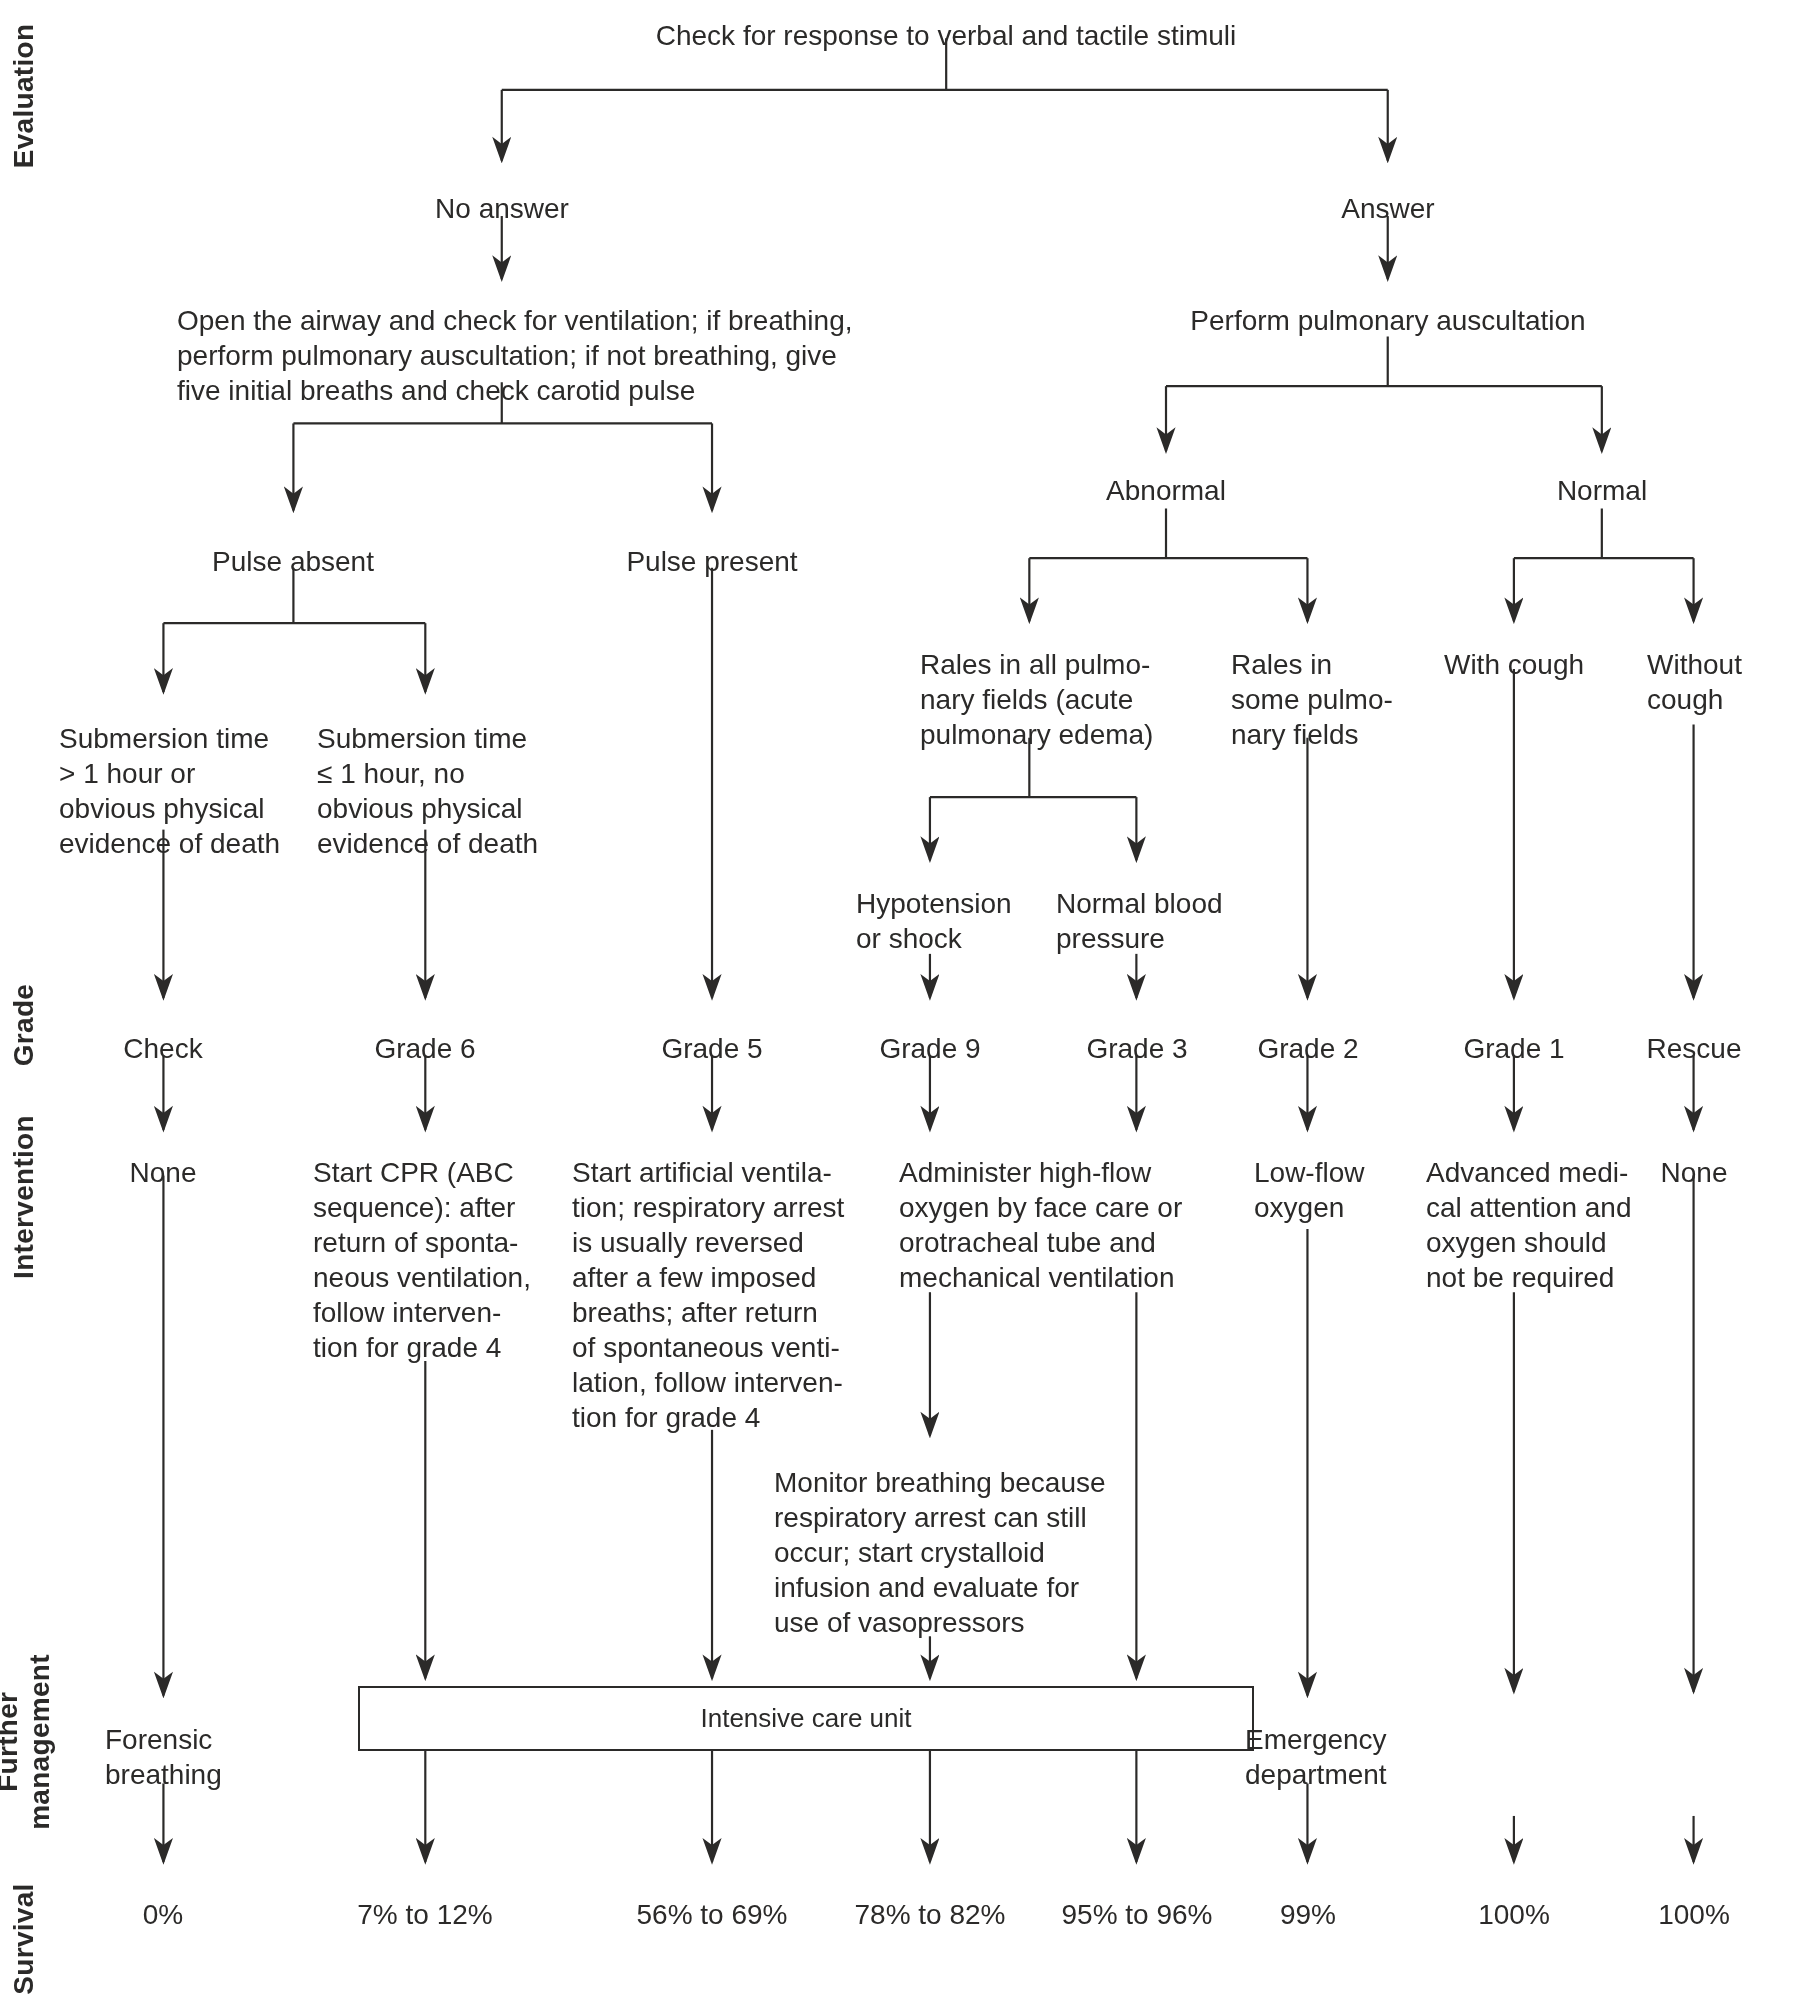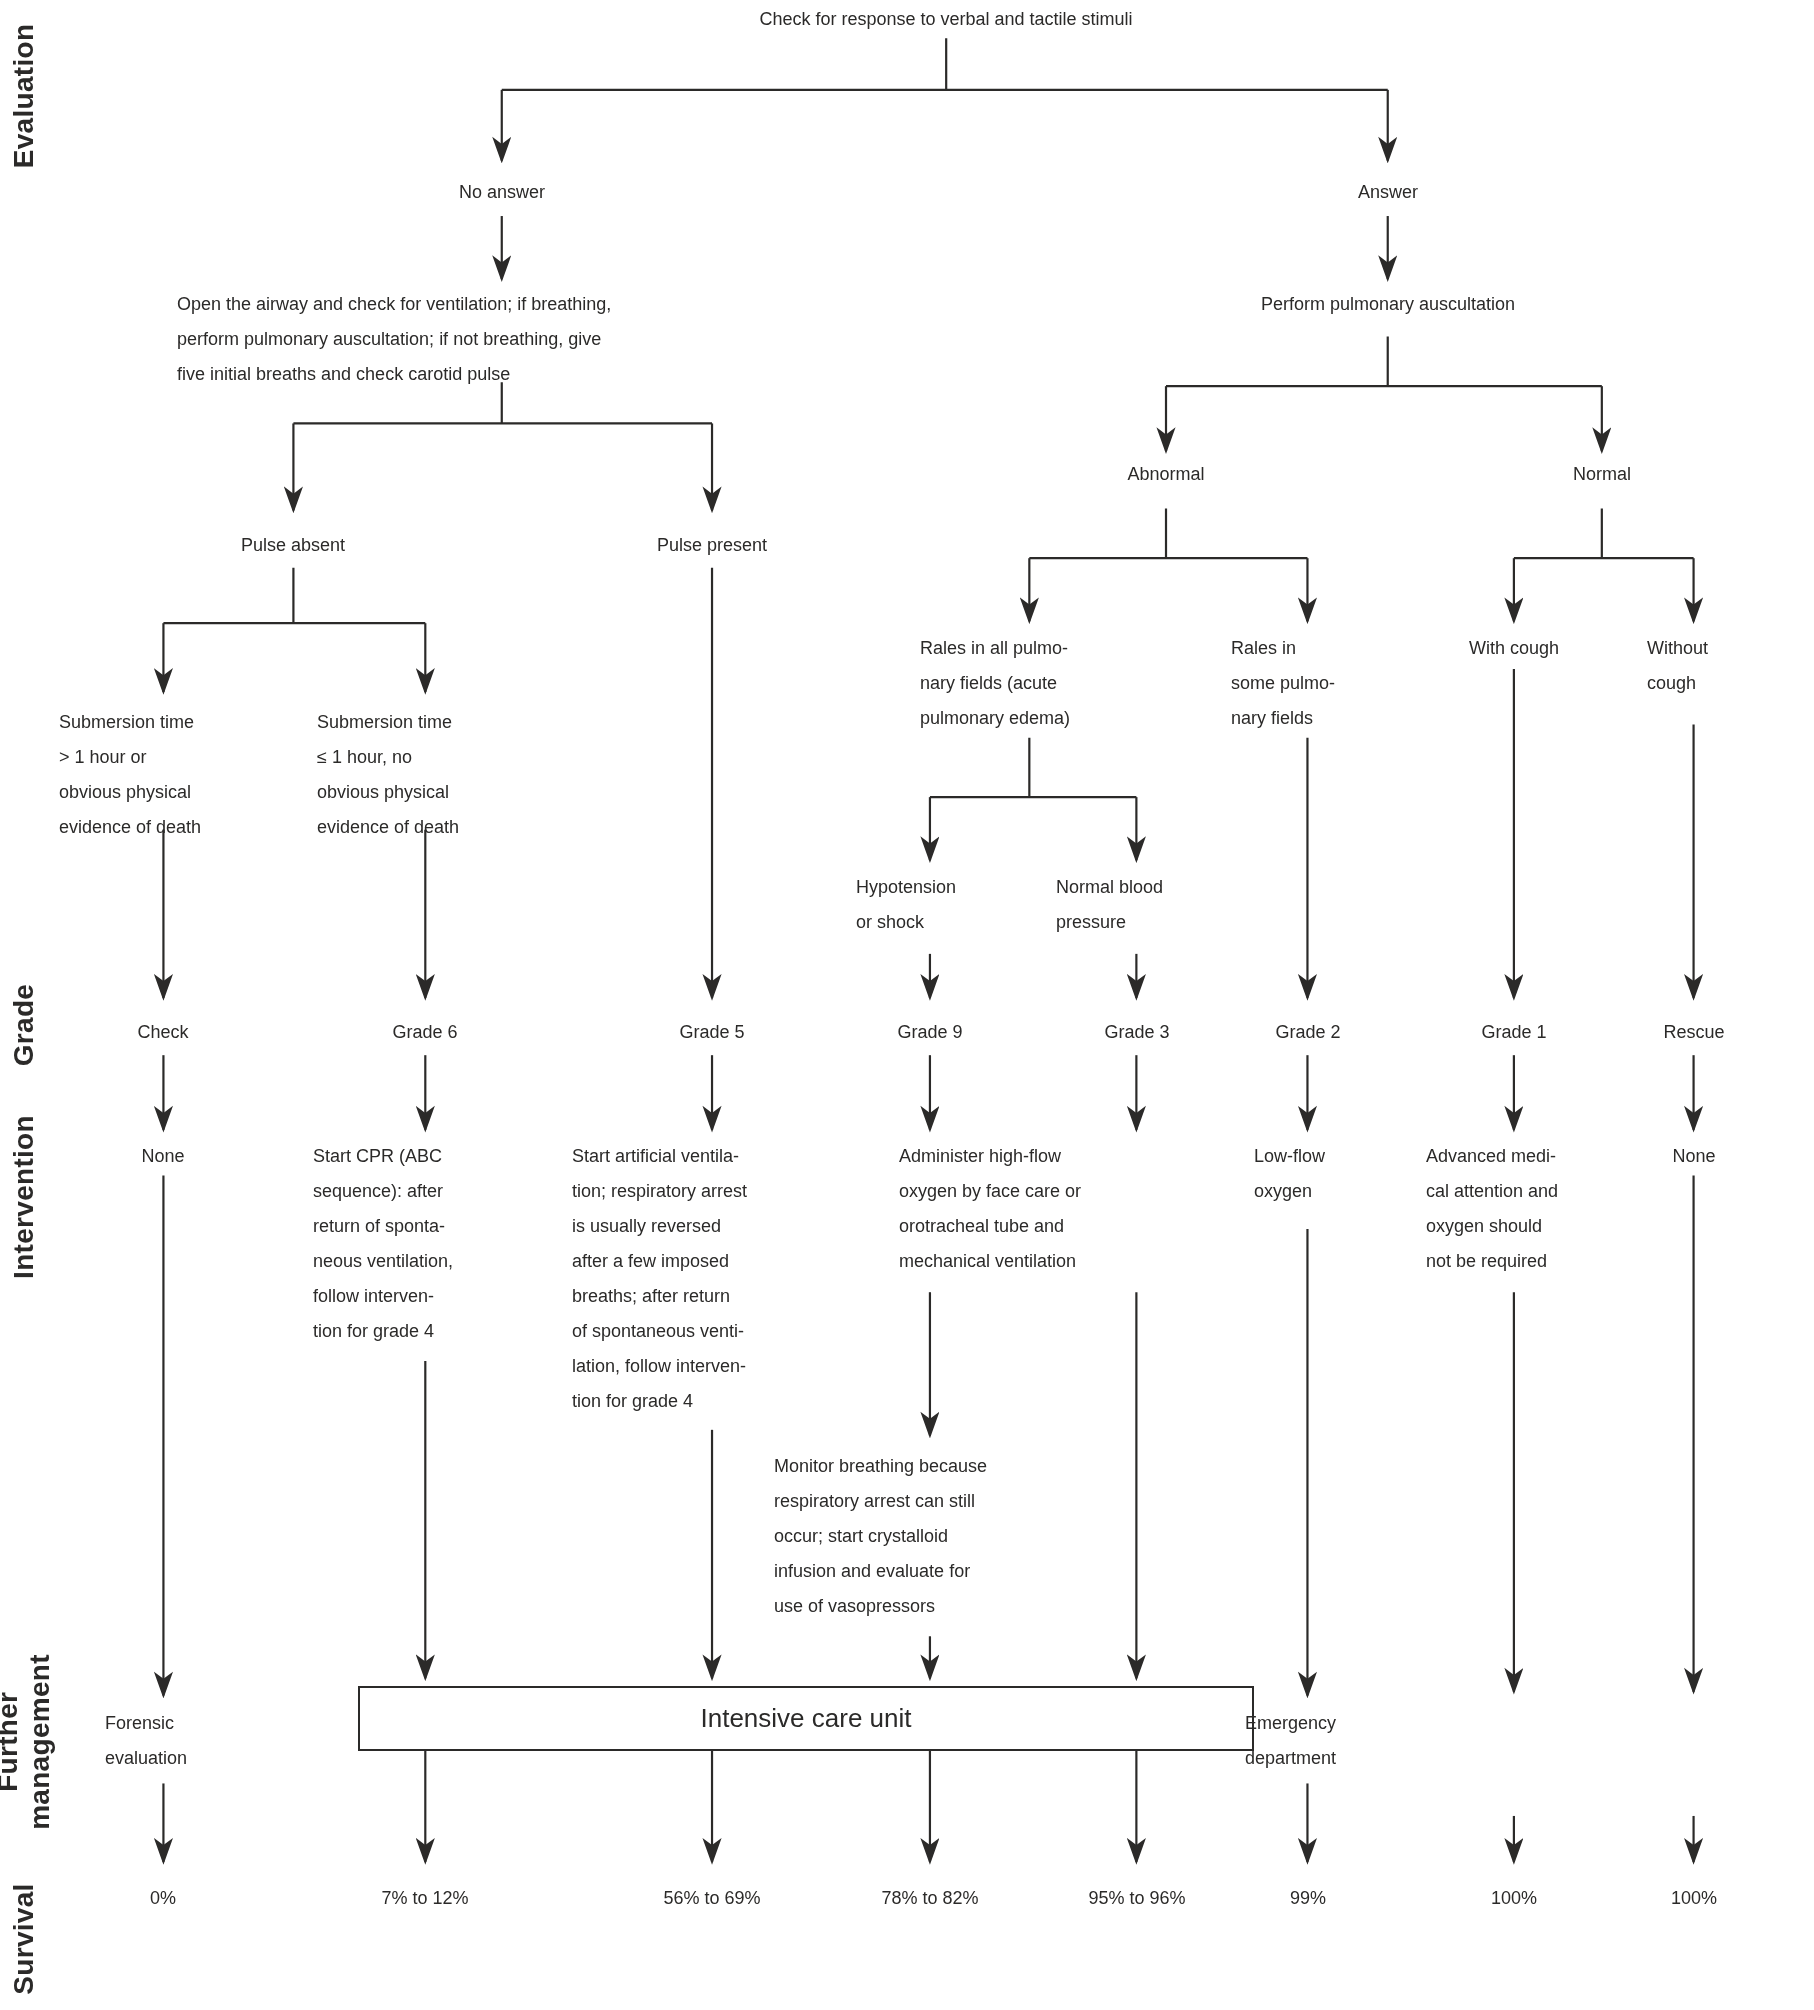--- a/index.html
+++ b/index.html
@@ -3,21 +3,21 @@
 <meta charset="utf-8">
 <style>
   html,body{margin:0;padding:0;background:#ffffff;}
   #canvas{
     position:relative;width:1814px;height:2010px;background:#ffffff;
     font-family:"Liberation Sans","DejaVu Sans",sans-serif;
     color:#2b2a29;overflow:hidden;
   }
   #lines{position:absolute;left:0;top:0;}
   .node{
-    position:absolute;font-size:18px;line-height:35px;white-space:pre-line;
+    position:absolute;font-size:28px;line-height:35px;white-space:pre-line;margin-top:16px;
   }
   .c{transform:translateX(-50%);text-align:center;white-space:nowrap;}
   .rot{
     position:absolute;writing-mode:vertical-rl;transform:translateY(-50%) rotate(180deg);
     font-weight:700;font-size:28px;line-height:32px;letter-spacing:0.3px;white-space:pre-line;
     text-align:center;
   }
   .icu{
     position:absolute;left:358px;top:1686px;width:892px;height:61px;
     border:2.4px solid #2b2a29;background:#fff;
@@ -175,21 +175,21 @@
 oxygen should
 not be required</div>
   <div class="node c" style="left:1694px;top:1139px">None</div>
   <div class="node" style="left:774px;top:1449px">Monitor breathing because
 respiratory arrest can still
 occur; start crystalloid
 infusion and evaluate for
 use of vasopressors</div>
 
   <div class="node" style="left:105px;top:1706px">Forensic
-evaluation</div>
+breathing</div>
   <div class="icu">
     <span>Intensive care unit</span>
   </div>
   <div class="node" style="left:1245px;top:1706px">Emergency
 department</div>
 
   <div class="node c" style="left:163px;top:1881px">0%</div>
   <div class="node c" style="left:425px;top:1881px">7% to 12%</div>
   <div class="node c" style="left:712px;top:1881px">56% to 69%</div>
   <div class="node c" style="left:930px;top:1881px">78% to 82%</div>

